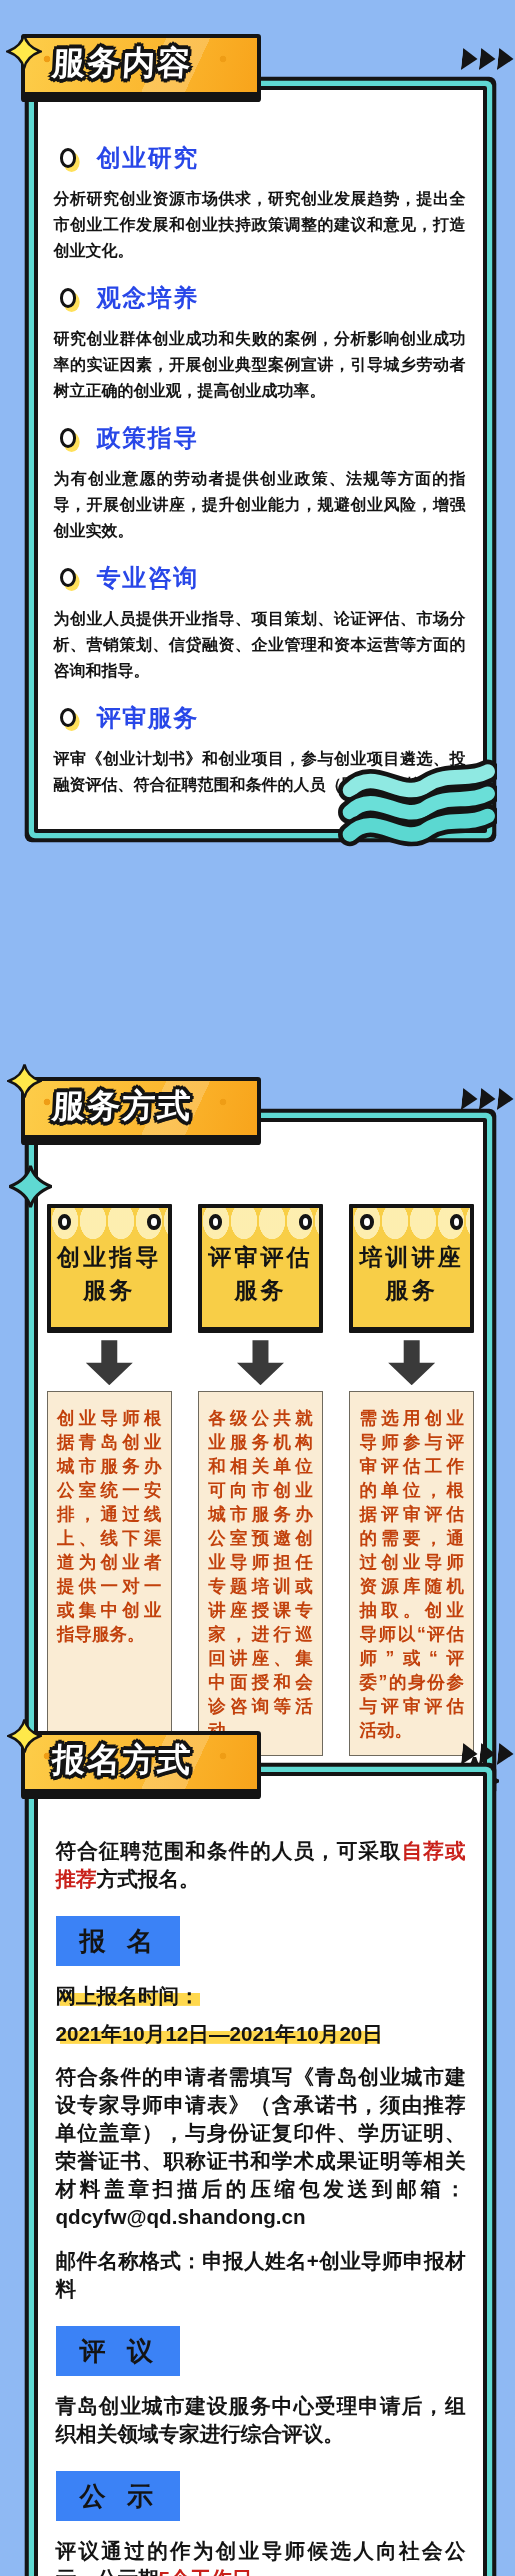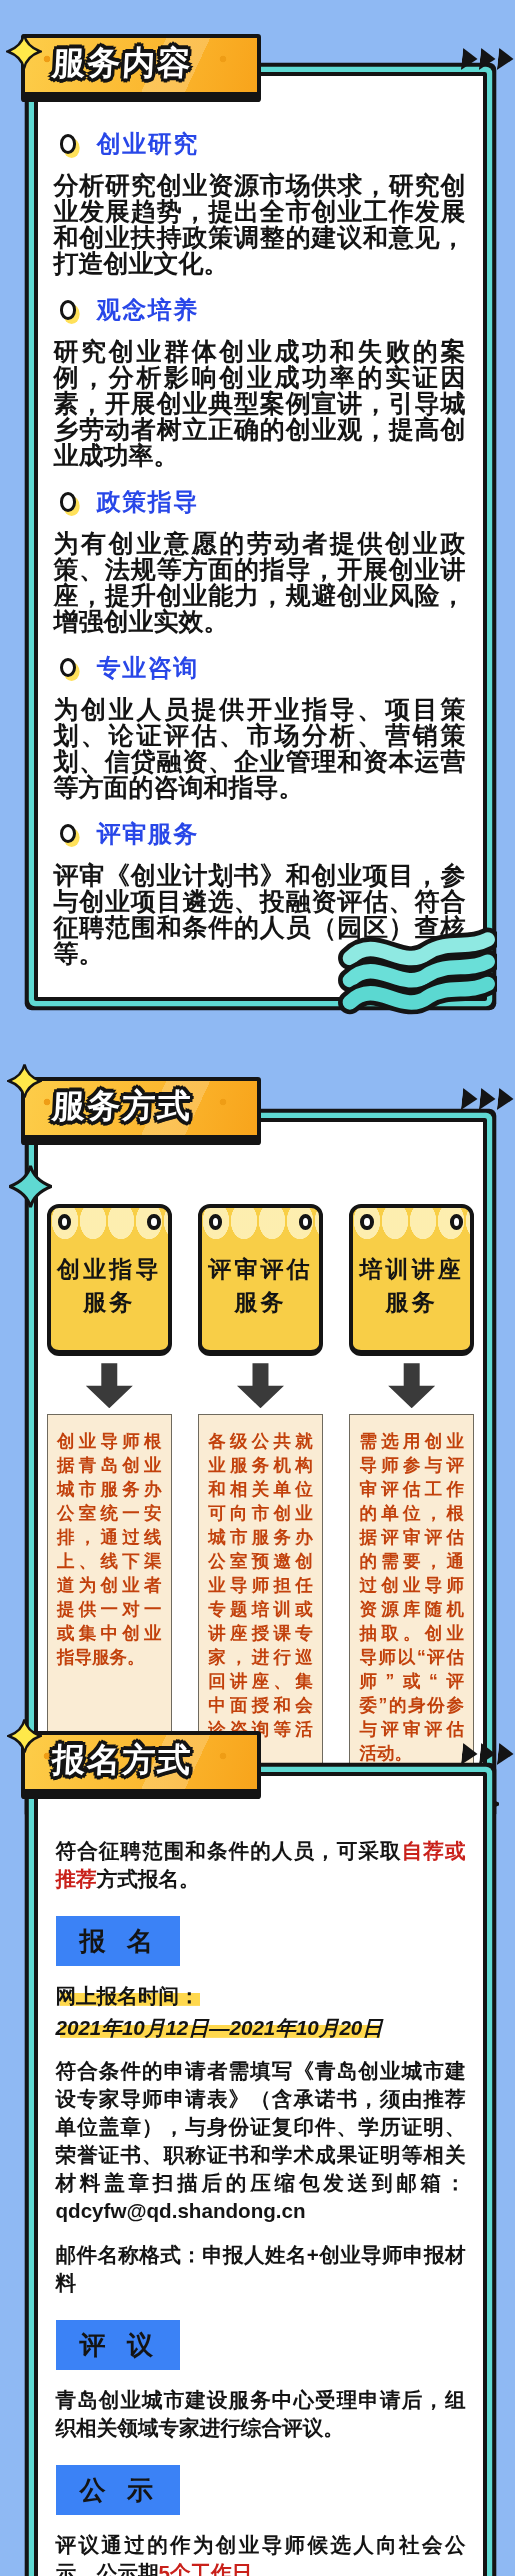--- a/index.html
+++ b/index.html
@@ -28,60 +28,60 @@
     transform:skewX(-3deg); white-space:nowrap;
     text-shadow:-3.6px 0 #141414,3.6px 0 #141414,0 -3.6px #141414,0 3.6px #141414,
       -2.6px -2.6px #141414,2.6px -2.6px #141414,-2.6px 2.6px #141414,2.6px 2.6px #141414; }
 
   
   .card { position:absolute; left:34px; width:453px; background:#fff;
     border:4.6px solid #141414; border-radius:2.1px;
     box-shadow:0 0 0 5.2px #5FD9D2, 0 0 0 9.3px #141414; z-index:2; }
 
   
-  .card-1 { top:72px; padding:52px 15.5px 31px 13.4px; }
+  .card-1 { top:86px; padding:52px 15.5px 31px 13.4px; }
   .item-head { display:flex; align-items:center; gap:20.6px; padding-left:8.2px; margin:17.5px 0 12.4px; }
   .item-head.first { margin-top:0; }
   .bullet { width:16.5px; height:19.6px; background:#fff; border:3.6px solid #141414; border-radius:50%;
     box-shadow:3.6px 4.1px 0 #FFE15A; flex:none; }
   .item-title { font-size:24px; font-weight:900; color:#2847E8; letter-spacing:1.5px; }
-  .item-body { font-size:25px; font-weight:700; line-height:26px; color:#141414; text-align:justify; padding:0 2.1px; }
+  .item-body { font-size:16px; font-weight:700; line-height:26px; color:#141414; text-align:justify; padding:0 2.1px; }
 
   
   .wave { position:absolute; width:160px; height:106px; right:-14.4px; bottom:-36px; z-index:7; }
   .wave svg { width:100%; height:100%; display:block; }
 
   
   .card-2 { top:1118px; padding:82px 7.7px 28px; }
   .tag-row, .arrow-row, .desc-row { display:flex; gap:26px; padding:0 1px; }
-  .tag { flex:1; position:relative; height:152px; background:#F8CE47;
+  .tag { flex:1; position:relative; height:129px; background:#F8CE47;
     background-image:radial-gradient(13.4px 18.5px at 50% 12%, rgba(255,248,210,.75) 97%, rgba(0,0,0,0) 100%);
     background-size:28px 108px; background-repeat:repeat-x;
-    border:4.1px solid #141414; border-bottom-width:6.7px; border-radius:12px;
+    border:4.1px solid #141414; border-bottom-width:6.7px; border-radius:1px;
     display:flex; flex-direction:column; align-items:center; justify-content:center; }
   .hole { position:absolute; top:6.2px; width:13.4px; height:15.5px; background:#fff; border:4.1px solid #141414; border-radius:50%; }
   .hole.l { left:7.2px; } .hole.r { right:7.2px; }
   .tag-text { font-size:23px; font-weight:900; color:#141414; line-height:33px; text-align:center; letter-spacing:3.1px; margin-top:13.4px; }
   .arrow-row { margin:7.2px 0 6.2px; }
   .arrow-col { flex:1; display:flex; justify-content:center; }
   .down-arrow { width:47px; height:45px; background:#3A3A3A;
     clip-path:polygon(33% 0,67% 0,67% 50%,100% 50%,50% 100%,0 50%,33% 50%); }
   .desc-box { flex:1; background:#FAECD4; border:1.5px solid #6F6A5E; padding:13.4px 9.3px;
     font-size:17.5px; font-weight:700; line-height:24px; color:#c2410c; text-align:justify; }
 
   
   .card-3 { top:1772px; padding:61px 17.5px 36px; }
   .body3 { font-size:20.6px; font-weight:700; line-height:28px; color:#141414; text-align:justify; }
   .red { color:#C9201A; }
   .ylabel { display:inline-block; background:#3b82f6; color:#141414; font-size:26px; font-weight:900;
     letter-spacing:7.2px; padding:8.2px 19.6px 7.2px 24px; margin:23px 0 15.5px; }
   .strongline { font-weight:900; }
   .ymark { background-image:linear-gradient(0deg,#FFD84D,#FFD84D); background-size:98% 56%;
     background-position:4.1px 92%; background-repeat:no-repeat; -webkit-box-decoration-break:clone; box-decoration-break:clone; }
-  .mt18 { margin-top:4px;font-style:italic; } .mt30 { margin-top:15.5px; }
+  .mt18 { margin-top:10px; } .mt30 { margin-top:15.5px; }
   .email { font-weight:800; }
 </style>
 </head>
 <body>
 
 <div class="canvas">
 
   <div class="sparkle" style="left:5.7px; top:23px; width:36px; height:57px;">
     <svg viewBox="0 0 100 100">
         <path d="M50 3 Q57 36 95 50 Q57 64 50 97 Q43 64 5 50 Q43 36 50 3 Z" fill="#FFE94A" stroke="#141414" stroke-width="7"></path>

